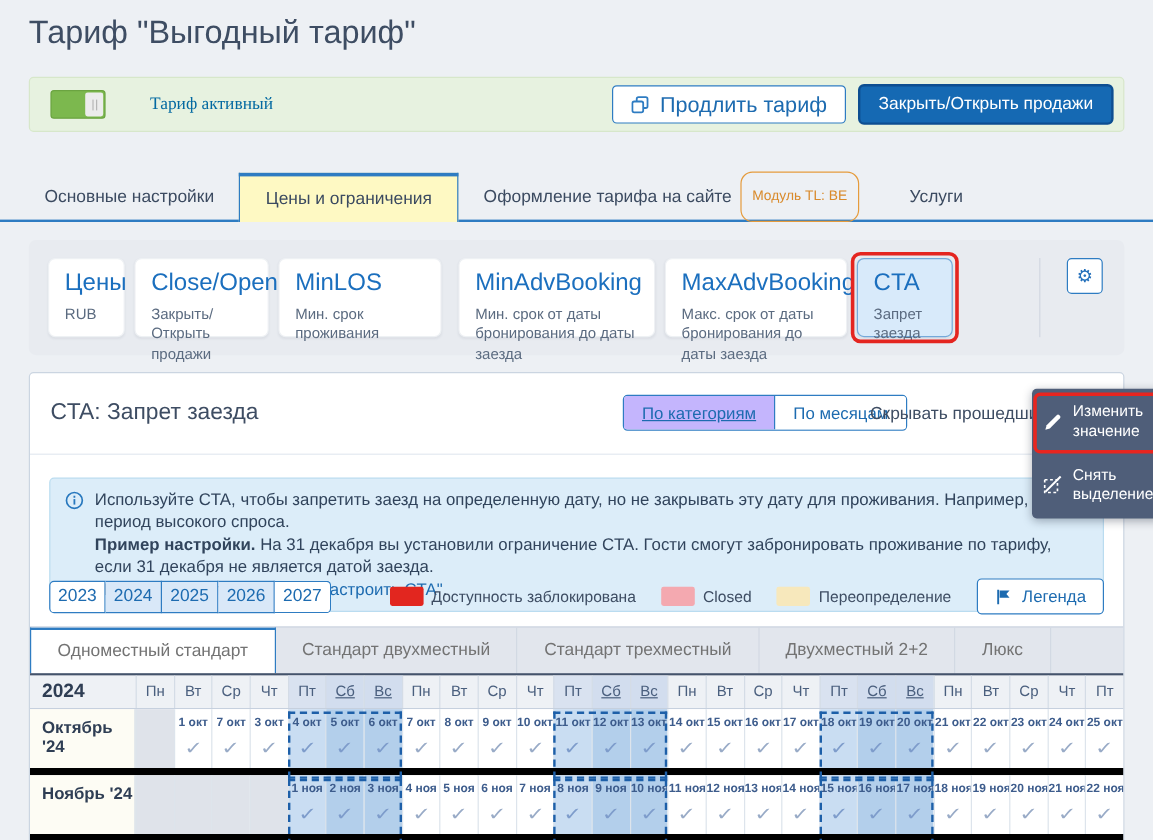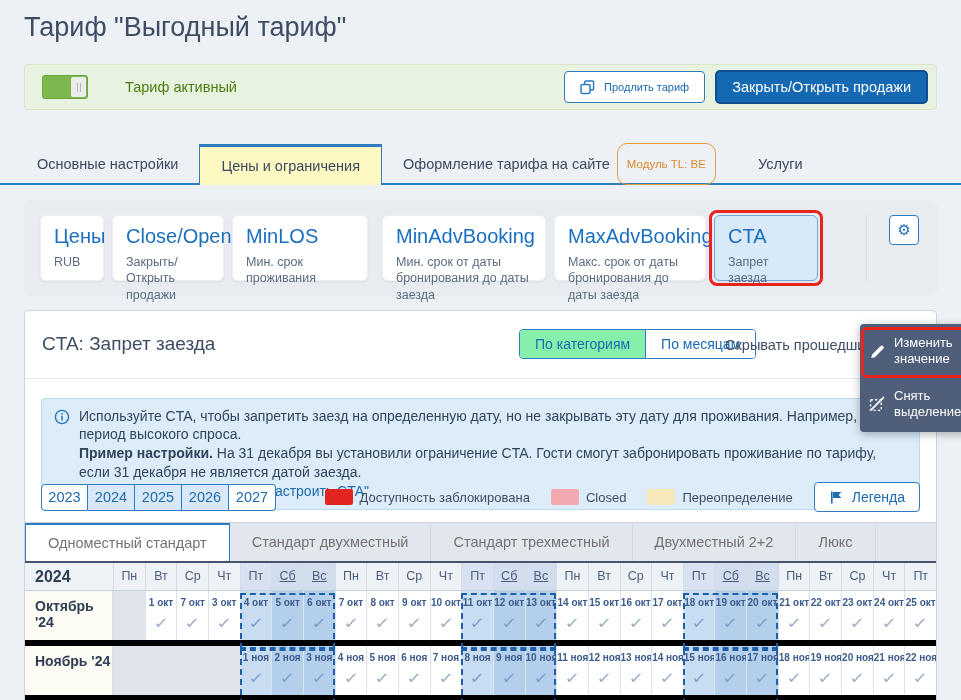--- a/index.html
+++ b/index.html
@@ -11,62 +11,62 @@
   .page-title { position:absolute; left:24px; top:12px; font-size:27px; font-weight:400; color:#3e4d63; }
 
   
   .status-bar { position:absolute; left:24px; right:24px; top:64px; height:46px; background:#e7f2e0;
     border:1px solid #d7e7ca; border-radius:4px; display:flex; align-items:center; }
   .toggle { position:relative; margin-left:17px; width:46px; height:24px; background:#7cb84e;
     border:1px solid #6ba441; border-radius:3px; cursor:pointer; }
   .toggle .knob { position:absolute; right:1px; top:1px; width:15px; height:20px; background:#ececec;
     border-radius:2px; display:flex; align-items:center; justify-content:center; gap:2px; }
   .toggle .knob i { width:1px; height:9px; background:#b6b6b6; }
-  .status-label { margin-left:37px; font-size:14.5px; color:#4d7c0f; }
+  .status-label { margin-left:37px; font-size:14.5px; color:#0369a1;font-family:Liberation Serif, serif; }
   .status-actions { margin-left:auto; margin-right:8px; display:flex; gap:10px; align-items:center; }
   .btn-outline { display:flex; align-items:center; gap:9px; height:32px; padding:0 15px; background:#fff;
-    border:1px solid #2e7cc2; border-radius:4px; color:#1d6bb0; font-size:11px; cursor:pointer; }
+    border:1px solid #2e7cc2; border-radius:4px; color:#1d6bb0; font-size:18px; cursor:pointer; }
   .btn-primary { height:34px; padding:0 15px; background:#1569b3; border:2px solid #0d4e91; border-radius:5px;
     color:#fff; font-size:14.5px; cursor:pointer; display:flex; align-items:center; }
 
   
   .tabs { position:absolute; left:0; right:0; top:146px; height:39px; display:flex; align-items:flex-end;
     padding-left:16px; border-bottom:2px solid #2e7cc2; }
   .tab { height:38px; line-height:38px; padding:0 21px; font-size:14.5px; color:#3b4a60; cursor:pointer;
     display:flex; align-items:center; gap:7px; white-space:nowrap; }
   .tab.active { background:#fef9c3; border:1px solid #2e7cc2; border-top:3px solid #2e7cc2; border-bottom:none;
     height:41px; margin-bottom:-2px; }
   .badge { border:1px solid #e59b3c; color:#d98a2b; border-radius:10px; padding:1px 9px; font-size:11.5px; }
 
   
   .cards-panel { position:absolute; left:24px; right:24px; top:200px; height:96px; background:#e8ebf0;
     border-radius:6px; display:flex; align-items:flex-start; padding:15px 14px 0 16px; gap:8px; }
   .card { background:#fff; border:1px solid #eef1f4; border-radius:6px; height:66px; padding:9px 13px;
     box-shadow:0 1px 2px rgba(40,60,90,.07); cursor:pointer; flex:none; }
-  .c0{width:64px} .c1{width:112px} .c2{width:136px} .c3{width:164px; margin-left:6px} .c4{width:152px} .c5{width:104px}
+  .c0{width:64px} .c1{width:112px} .c2{width:136px} .c3{width:164px; margin-left:6px} .c4{width:152px} .c5{width:80px}
   .card-title { font-size:20px; font-weight:400; color:#1b6fbe; margin-bottom:6px; white-space:nowrap; }
   .card-sub { font-size:12.5px; color:#5b6b80; line-height:1.3; }
   .card.selected { background:#d8eafa; border:1px solid #74a9da; position:relative; }
   .card.selected::after { content:""; position:absolute; inset:-6px; border:3px solid #e42520; border-radius:8px;
     pointer-events:none; }
   .cards-divider { margin-left:auto; width:1px; height:66px; background:#d2d8e1; flex:none; }
   .gear-btn { margin-left:14px; margin-right:4px; width:30px; height:30px; background:#fff; border:1px solid #2e7cc2;
     border-radius:4px; color:#2470bb; font-size:15px; display:flex; align-items:center; justify-content:center;
     cursor:pointer; flex:none; }
 
   
   .panel { position:absolute; left:24px; right:24px; top:310px; height:390px; background:#fff;
     border:1px solid #cbd5e1; border-radius:4px 4px 0 0; }
   .sec-head { position:absolute; top:0; left:0; right:0; height:68px; border-bottom:1px solid #e3e9f0; }
   .sec-title { position:absolute; left:17px; top:22px; font-size:19px; font-weight:400; color:#3e4d63; }
   .seg { position:absolute; left:494px; top:18px; display:flex; border:1px solid #2e7cc2; border-radius:4px;
     overflow:hidden; }
   .seg-btn { padding:6px 15px; font-size:14px; color:#1d6bb0; background:#fff; cursor:pointer; white-space:nowrap; }
   .seg-btn + .seg-btn { border-left:1px solid #2e7cc2; }
-  .seg-btn.active { background:#86efac; }
+  .seg-btn.active { background:#c4b5fd;text-decoration:underline; }
   .hide-label { position:absolute; left:700px; top:26px; font-size:14.5px; color:#3e4d63; white-space:nowrap; }
 
   .infobox { position:absolute; top:87px; left:16px; right:16px; background:#dcedf9; border:1px solid #badcf0;
     border-radius:4px; padding:8px 12px; display:flex; gap:9px; font-size:14px; line-height:1.3; color:#31445c; }
   .infobox .txt div { margin-bottom:1px; }
   .infobox b { font-weight:700; }
   .info-link { color:#1d6bb0; cursor:pointer; }
 
   .years-row { position:absolute; top:172px; left:16px; right:16px; display:flex; align-items:center; height:28px; }
   .years { display:flex; }

